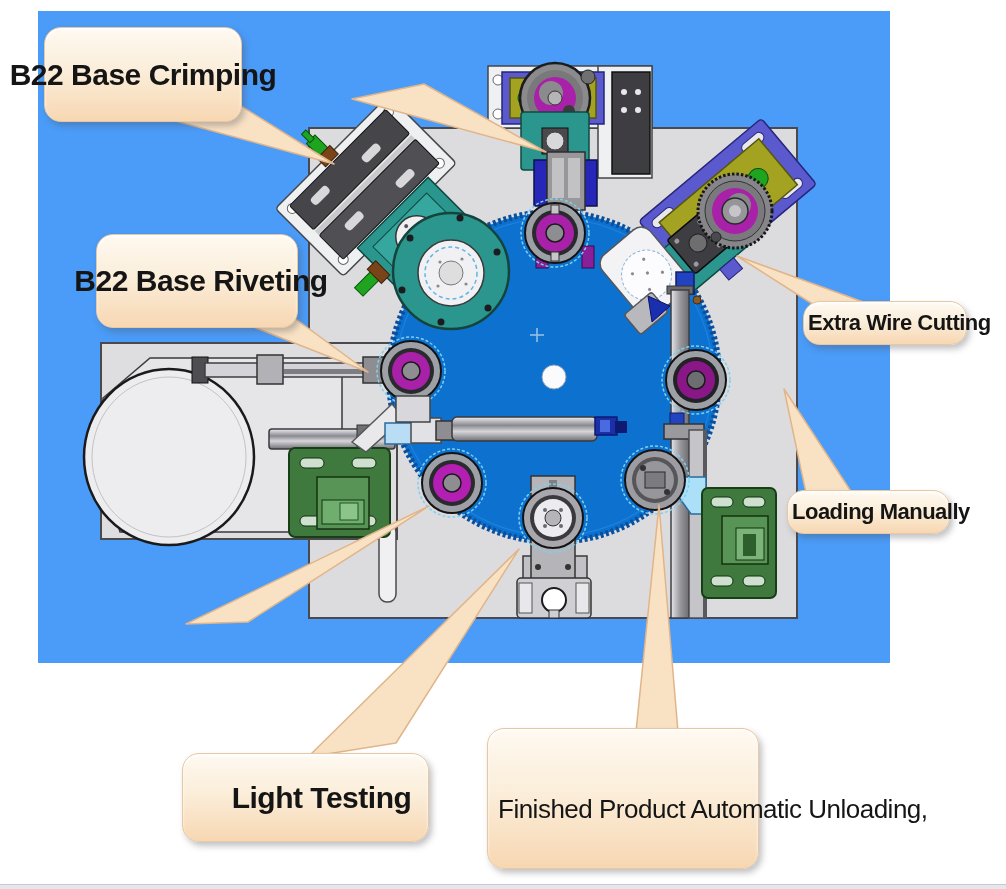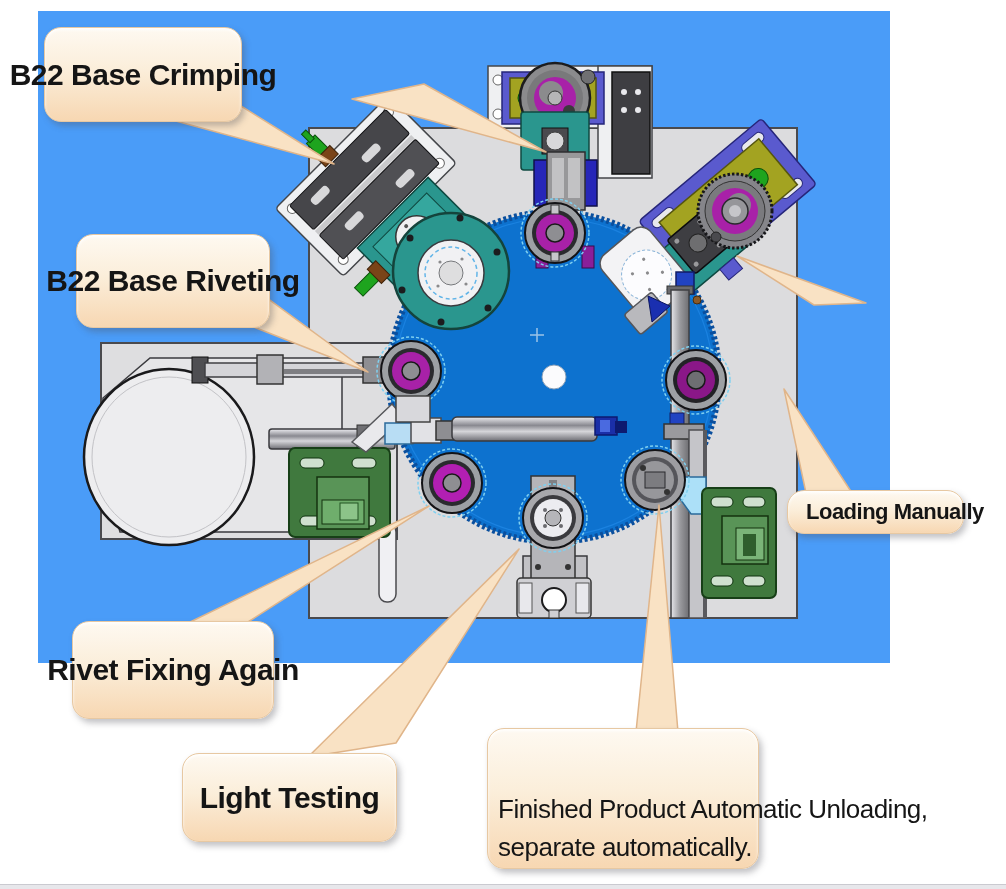--- a/index.html
+++ b/index.html
@@ -323,38 +323,37 @@
       <polygon points="308,757 396,743 519,549"></polygon>
       <polygon points="636,732 678,732 659,505"></polygon>
     </g>
   </svg>
 
   <div class="callout" style="left:44px;top:27px;width:196px;height:93px;">
     <span class="lbl lbl-big">B22 Base Crimping</span>
   </div>
 
 
-  <div class="callout" style="left:76px;top:234px;width:192px;height:92px;">
+  <div class="callout" style="left:96px;top:234px;width:192px;height:92px;padding-left:8px;">
     <span class="lbl lbl-big">B22 Base Riveting</span>
   </div>
 
-
-  <div class="callout" style="left:787px;top:490px;width:157px;height:42px;justify-content:flex-start;padding-left:18px;">
+  <div class="callout" style="left:803px;top:301px;width:158px;height:42px;justify-content:flex-start;padding-left:4px;">
+    <span class="lbl lbl-small">Extra Wire Cutting</span>
+  </div>
+
+  <div class="callout" style="left:787px;top:490px;width:157px;height:42px;justify-content:flex-start;padding-left:4px;">
     <span class="lbl lbl-small">Loading Manually</span>
   </div>
 
-  <div class="callout" style="left:72px;top:621px;width:200px;height:96px;">
-    <span class="lbl lbl-big">Rivet Fixing Again</span>
-  </div>
-
-  <div class="callout" style="left:182px;top:753px;width:213px;height:87px;">
+
+  <div class="callout" style="left:182px;top:753px;width:213px;height:87px;padding-left:32px;">
     <span class="lbl lbl-big">Light Testing</span>
   </div>
 
   <div class="callout callout-multi" style="left:487px;top:728px;width:270px;height:139px;">
     <div class="multi-text">
       <div>Finished Product Automatic Unloading,</div>
-      <div>separate automatically.</div>
     </div>
   </div>
 
   <div class="bottom-strip"></div>
 </div>
 
 </body></html>

